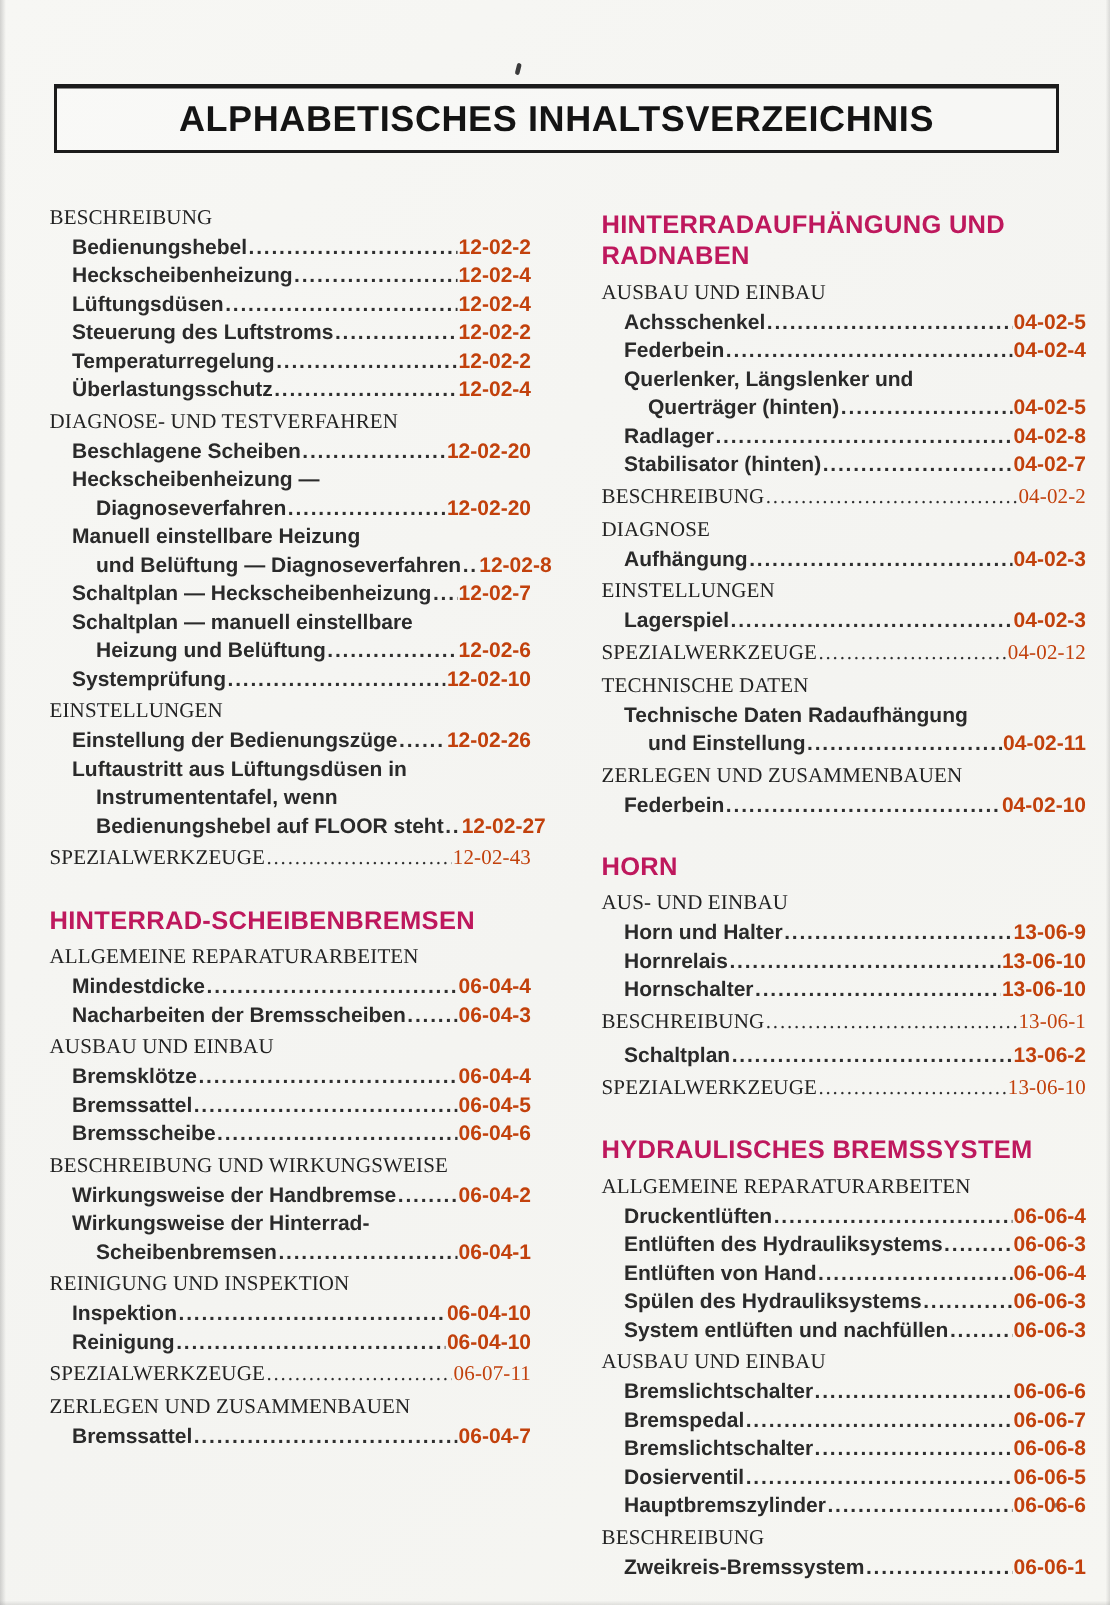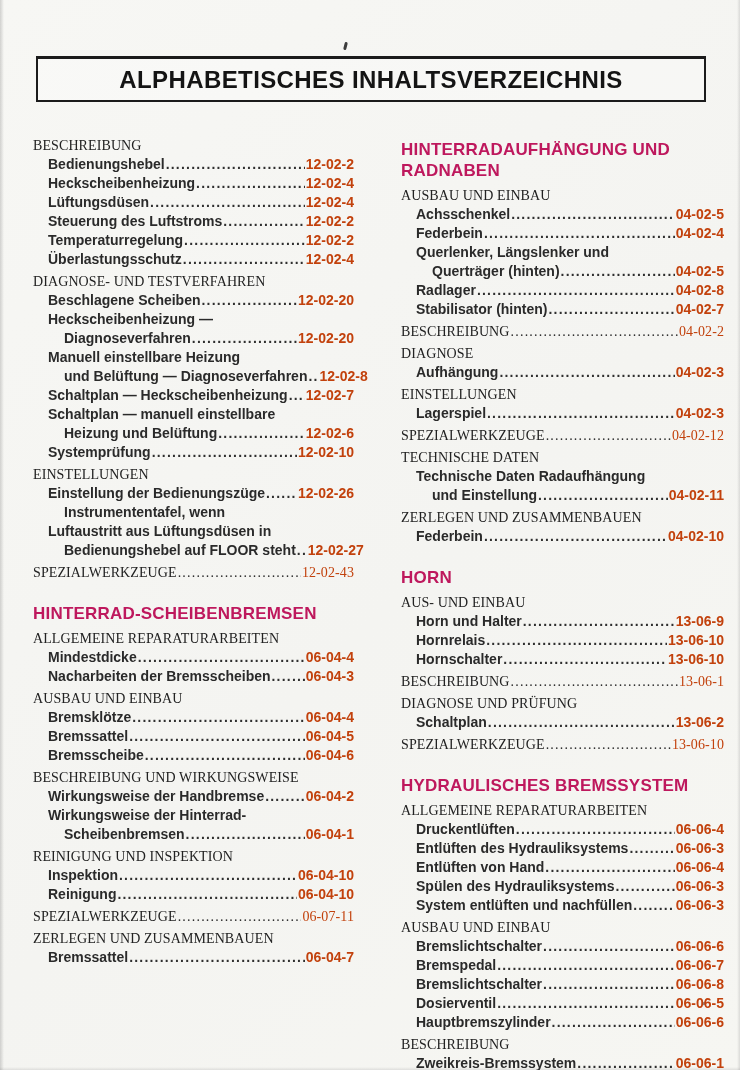--- a/index.html
+++ b/index.html
@@ -152,22 +152,22 @@
               <span class="pg">12-02-10</span>
             </div>
           </div>
           <div class="sec">
             <div class="hrow">EINSTELLUNGEN</div>
             <div class="entry row">
               <span class="etext">Einstellung der Bedienungszüge</span>
               <span class="dots"></span>
               <span class="pg">12-02-26</span>
             </div>
+            <div class="entry"><span class="etext">Luftaustritt aus Lüftungsdüsen in</span></div>
             <div class="entry cont"><span class="etext">Instrumententafel, wenn</span></div>
-            <div class="entry"><span class="etext">Luftaustritt aus Lüftungsdüsen in</span></div>
             <div class="entry cont row">
               <span class="etext">Bedienungshebel auf FLOOR steht</span>
               <span class="dots"></span>
               <span class="pg">12-02-27</span>
             </div>
           </div>
           <div class="sec">
             <div class="hrow row">
               <span class="htext">SPEZIALWERKZEUGE</span>
               <span class="dots"></span>
@@ -353,21 +353,20 @@
             </div>
           </div>
           <div class="sec">
             <div class="hrow row">
               <span class="htext">BESCHREIBUNG</span>
               <span class="dots"></span>
               <span class="pg">13-06-1</span>
             </div>
           </div>
           <div class="sec">
-            <div class="hrow">DIAGNOSE UND PRÜFUNG</div>
             <div class="entry row">
               <span class="etext">Schaltplan</span>
               <span class="dots"></span>
               <span class="pg">13-06-2</span>
             </div>
           </div>
           <div class="sec">
             <div class="hrow row">
               <span class="htext">SPEZIALWERKZEUGE</span>
               <span class="dots"></span>

